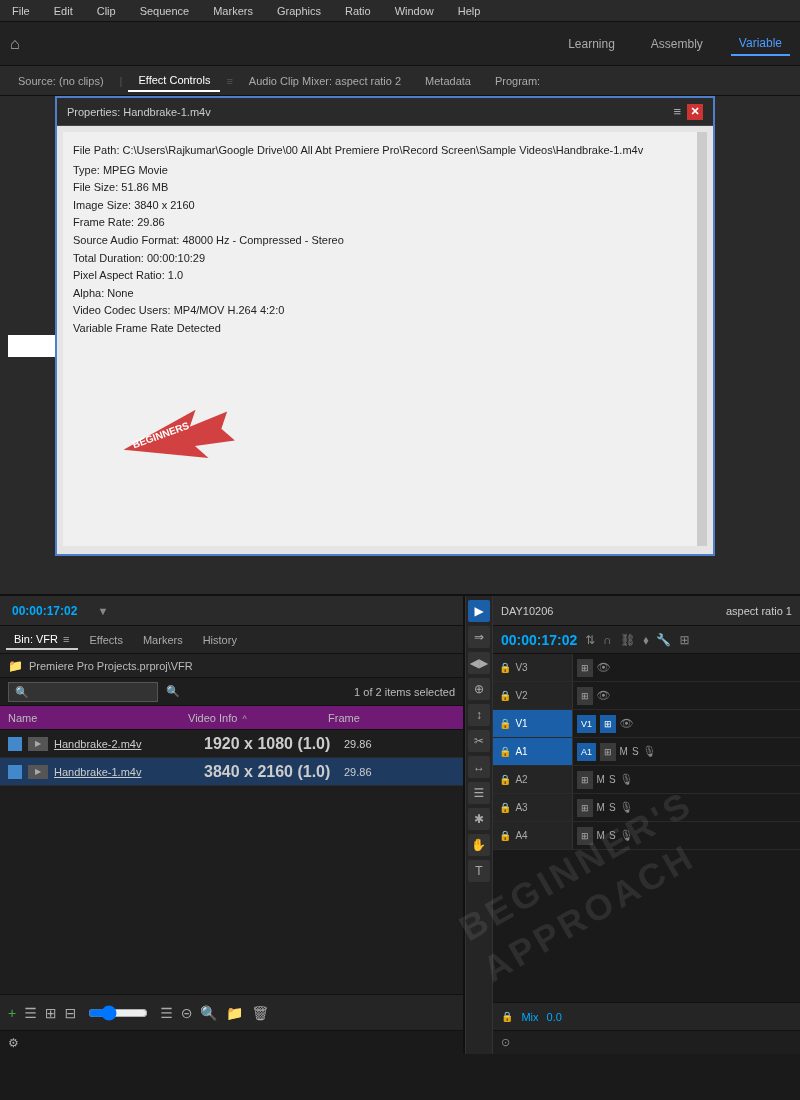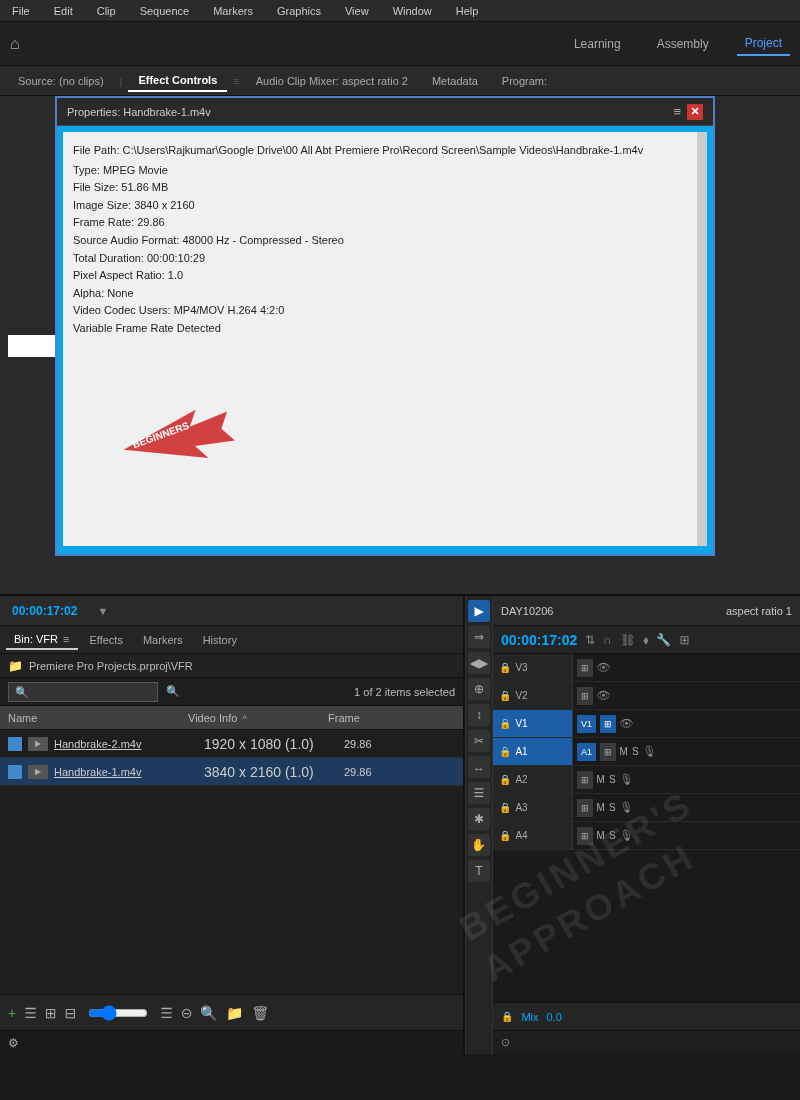--- a/index.html
+++ b/index.html
@@ -75,21 +75,20 @@
     .panel-tab {
       color: #aaa;
       font-size: 11px;
       padding: 4px 10px;
       cursor: pointer;
       white-space: nowrap;
     }
     .panel-tab.active {
       color: #fff;
       border-bottom: 2px solid #fff;
-      font-weight: bold;
     }
     .panel-tab-separator {
       color: #555;
       margin: 0 2px;
     }
 
     
     .search-row {
       background: #2a2a2a;
       height: 30px;
@@ -109,21 +108,21 @@
       color: #333;
     }
 
     
     .dialog-overlay {
       position: absolute;
       top: 0;
       left: 55px;
       width: 660px;
       height: 460px;
-      background: #0ea5e9;
+      background: #e5e5e5;
       border: 2px solid #4d7fcc;
       z-index: 100;
     }
     .dialog-header {
       background: #2a2a2a;
       height: 28px;
       display: flex;
       align-items: center;
       padding: 0 10px;
       border-bottom: 1px solid #444;
@@ -265,21 +264,21 @@
       padding: 2px 6px;
       font-size: 11px;
     }
     .items-selected-text {
       margin-left: auto;
       color: #bbb;
       font-size: 11px;
     }
 
     .file-list-header {
-      background: #404040;
+      background: #701a75;
       height: 24px;
       display: flex;
       align-items: center;
       padding: 0 8px;
       border-bottom: 1px solid #111;
     }
     .col-name { width: 180px; color: #bbb; font-size: 11px; }
     .col-video { width: 140px; color: #bbb; font-size: 11px; }
     .col-frame { width: 60px; color: #bbb; font-size: 11px; }
     .col-sort-arrow { color: #aaa; font-size: 9px; margin-left: 2px; }
@@ -311,21 +310,21 @@
       background: #555;
       margin-right: 6px;
       flex-shrink: 0;
       display: flex;
       align-items: center;
       justify-content: center;
       font-size: 8px;
       color: #aaa;
     }
     .file-name { width: 150px; color: #ccc; font-size: 11px; overflow: hidden; white-space: nowrap; text-decoration: underline; }
-    .file-video-info { width: 140px; color: #ccc; font-size: 14px; }
+    .file-video-info { width: 140px; color: #ccc; font-size: 16px; font-weight: bold; }
     .file-frame { color: #ccc; font-size: 11px; }
 
     .left-panel-footer {
       background: #252525;
       height: 36px;
       display: flex;
       align-items: center;
       padding: 0 8px;
       gap: 8px;
       border-top: 1px solid #111;
@@ -506,31 +505,31 @@
 
 <div style="position: relative; width: 800px; height: 1054px; overflow: hidden;">
 
   <div class="menu-bar">
     <span class="menu-item">File</span>
     <span class="menu-item">Edit</span>
     <span class="menu-item">Clip</span>
     <span class="menu-item">Sequence</span>
     <span class="menu-item">Markers</span>
     <span class="menu-item">Graphics</span>
-    <span class="menu-item">View</span>
+    <span class="menu-item">Ratio</span>
     <span class="menu-item">Window</span>
     <span class="menu-item">Help</span>
   </div>
 
   <div class="tab-bar">
     <span class="home-icon">⌂</span>
     <div class="workspace-tabs">
       <span class="workspace-tab">Learning</span>
       <span class="workspace-tab">Assembly</span>
-      <span class="workspace-tab active">Project</span>
+      <span class="workspace-tab active">Variable</span>
     </div>
   </div>
 
   <div class="panel-tabs-row">
     <span class="panel-tab">Source: (no clips)</span>
     <span class="panel-tab-separator">|</span>
     <span class="panel-tab active">Effect Controls</span>
     <span class="panel-tab-separator">≡</span>
     <span class="panel-tab">Audio Clip Mixer: aspect ratio 2</span>
     <span class="panel-tab">Metadata</span>

